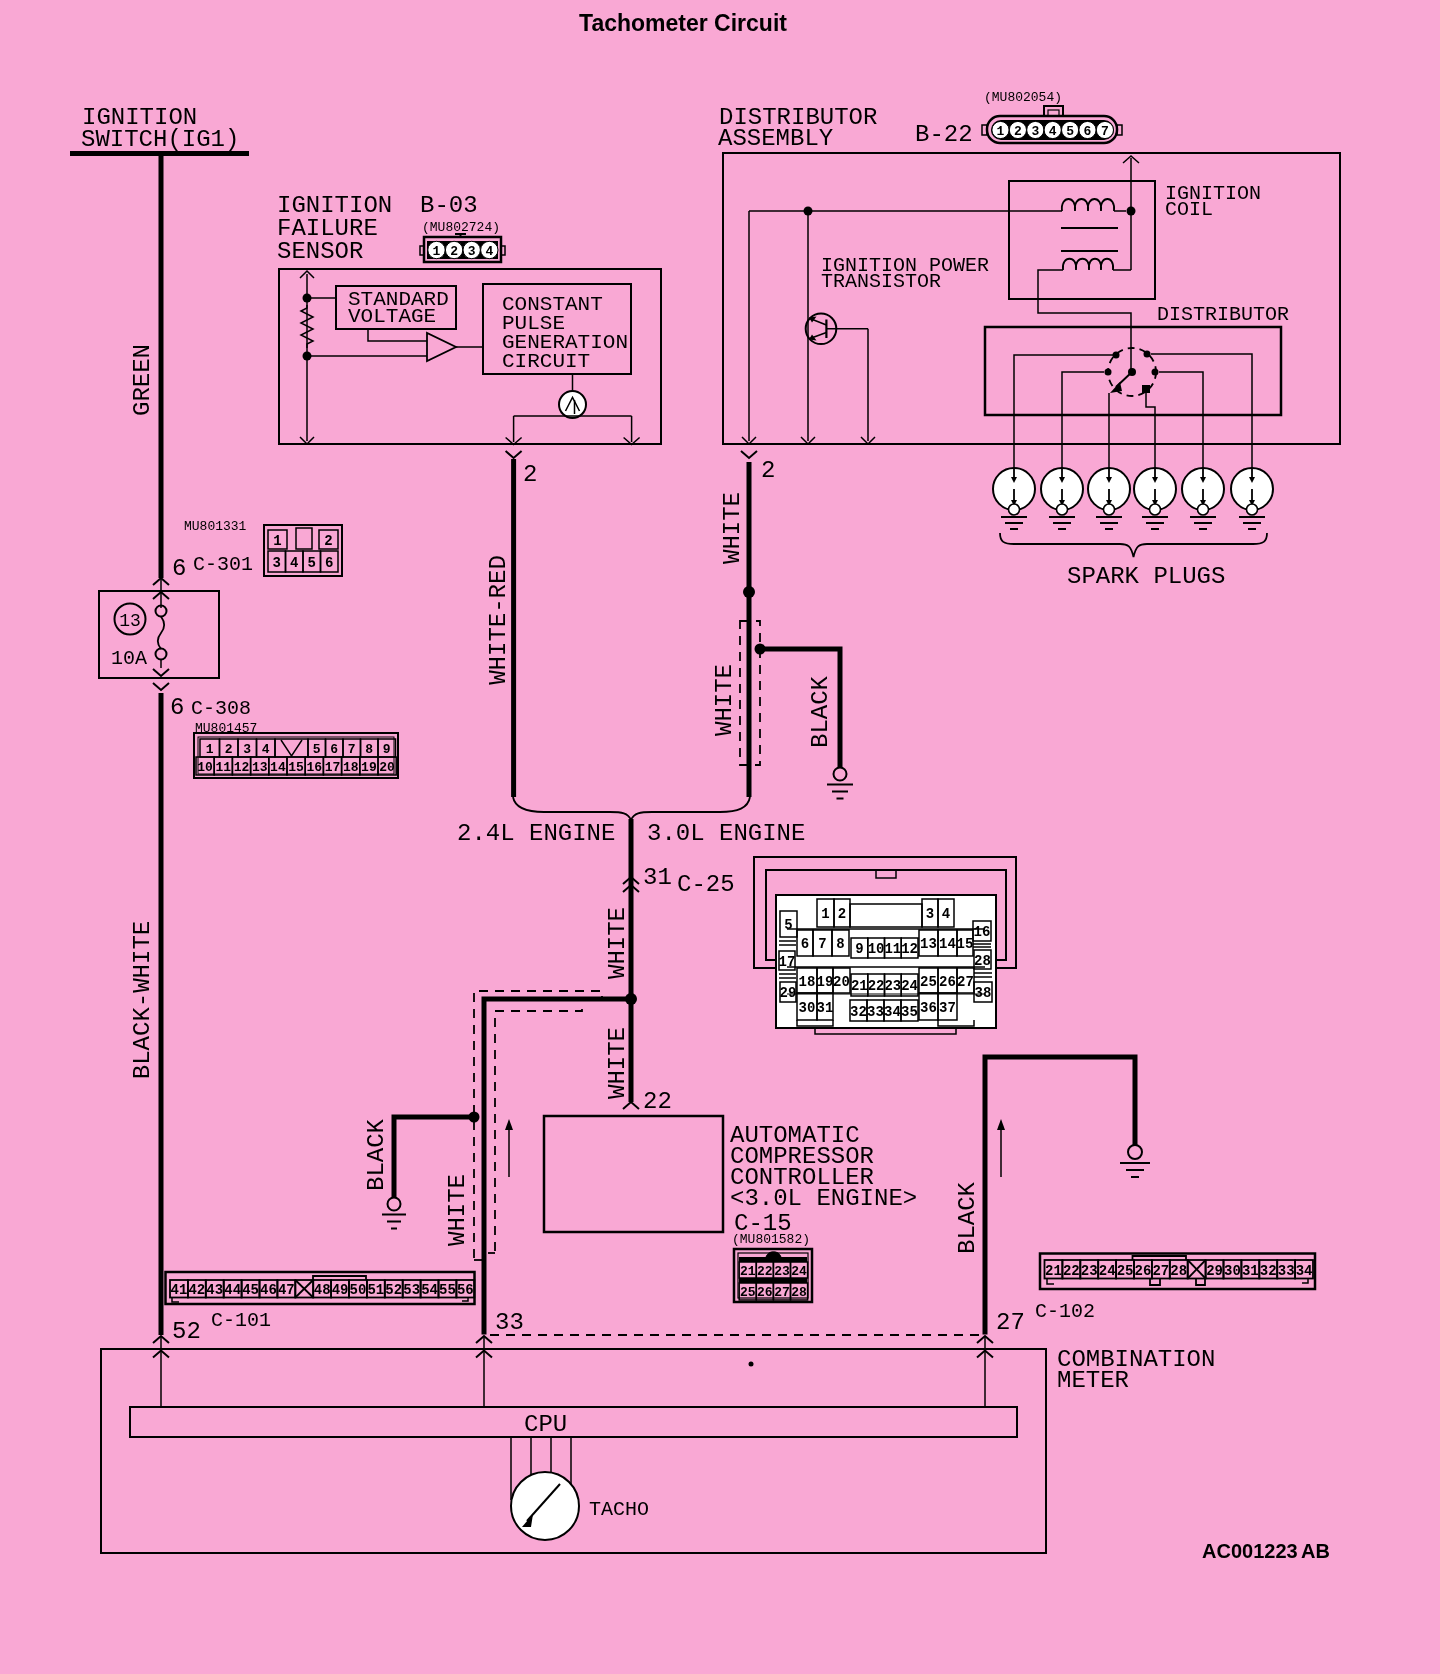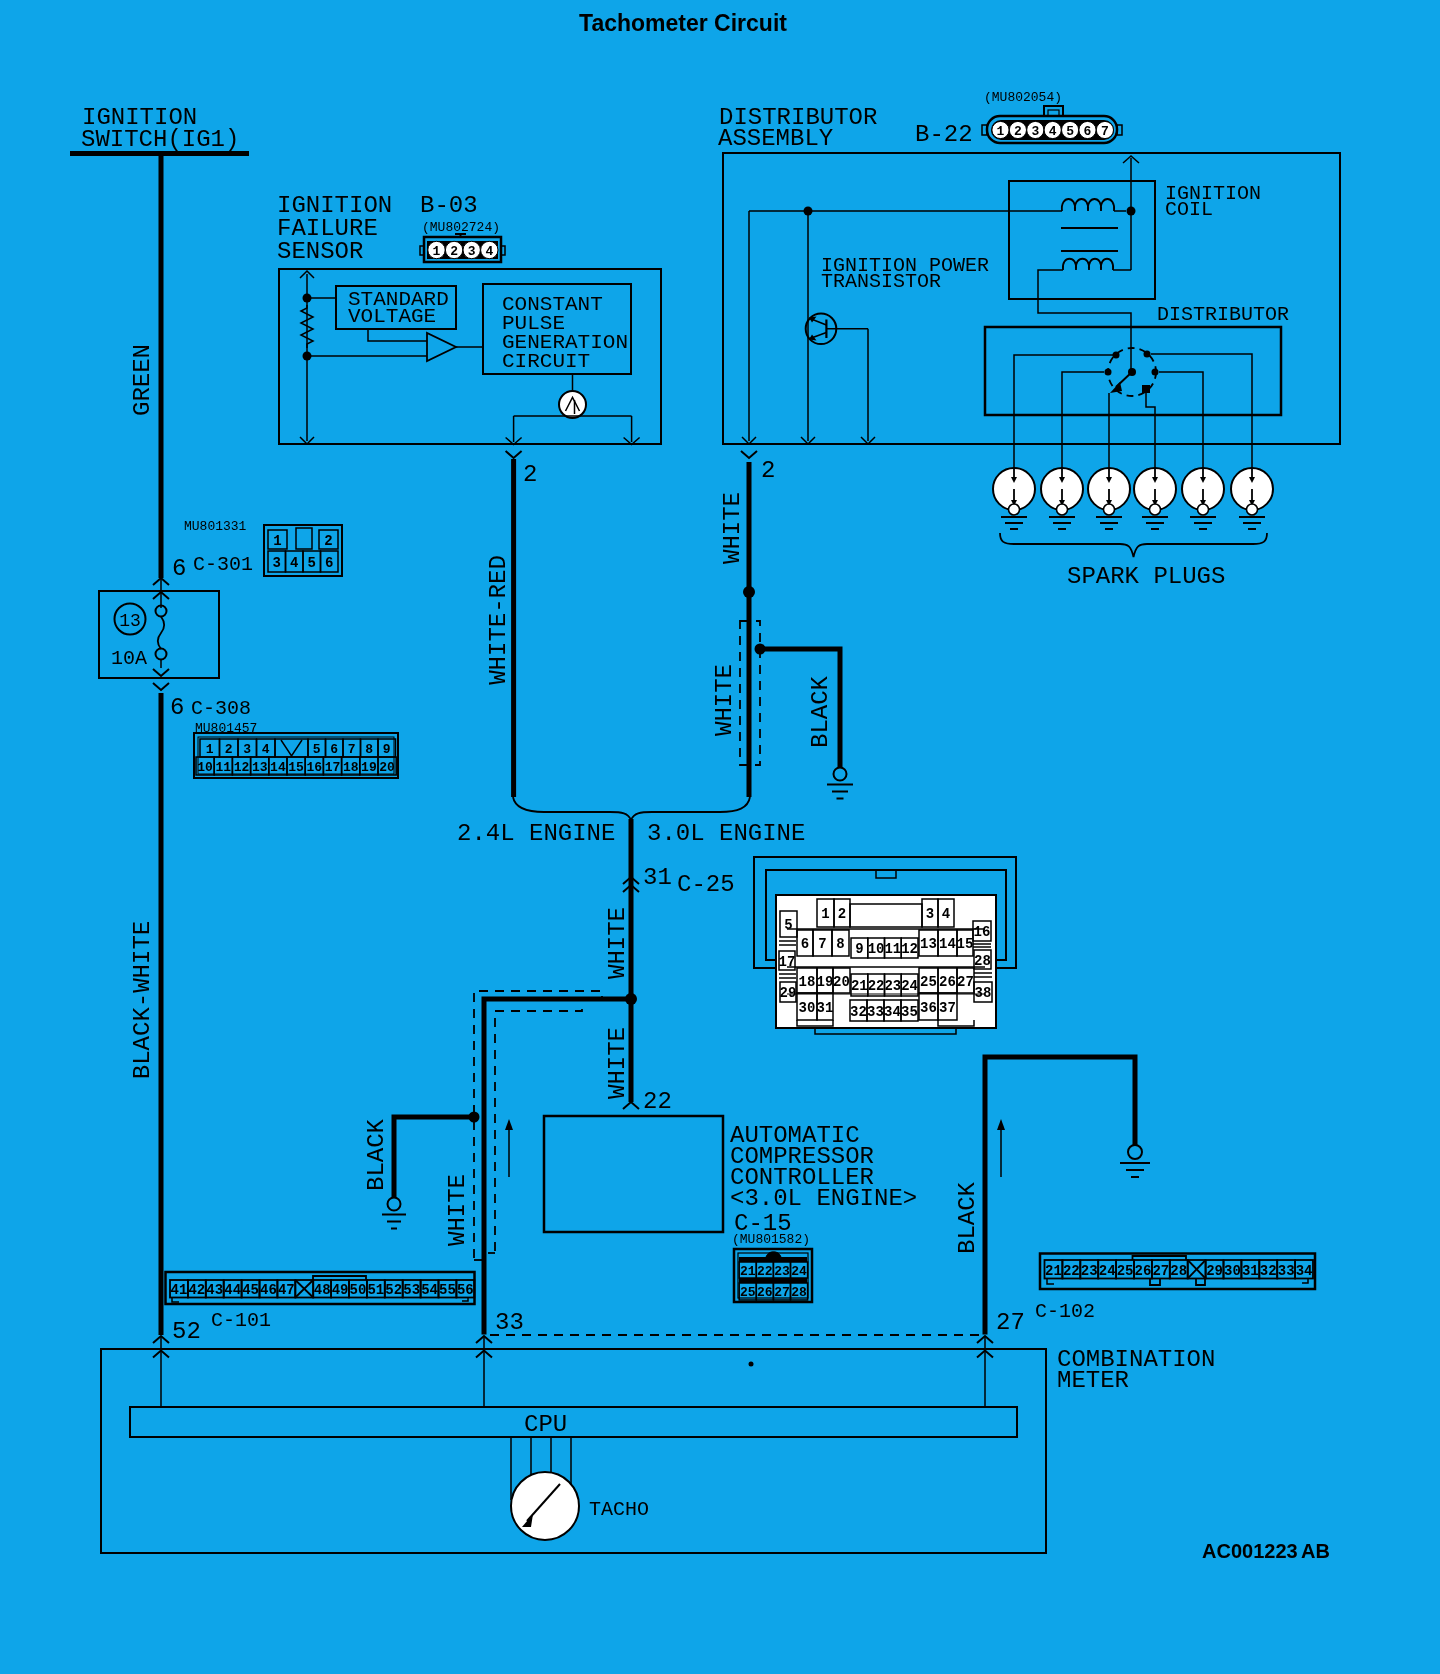--- a/index.html
+++ b/index.html
@@ -1,16 +1,16 @@
 <!DOCTYPE html>
 <html><head>
 <meta charset="utf-8">
 <style>
 html,body { margin:0; padding:0; background:#fff; }
-#page { width:1440px; height:1674px; position:relative; background:#0ea5e9; }
+#page { width:1440px; height:1674px; position:relative; background:#f9a8d4; }
 text { white-space:pre; }
 </style>
 </head>
 <body>
 <div id="page">
 <svg width="1440" height="1674" viewBox="0 0 1440 1674">
 
 <text x="683" y="31" font-family="'Liberation Sans', sans-serif" font-size="23" font-weight="bold" text-anchor="middle" fill="#000">Tachometer Circuit</text>
 
 <text x="82" y="124" font-family="'Liberation Mono', monospace" font-size="24" fill="#000">IGNITION</text>

